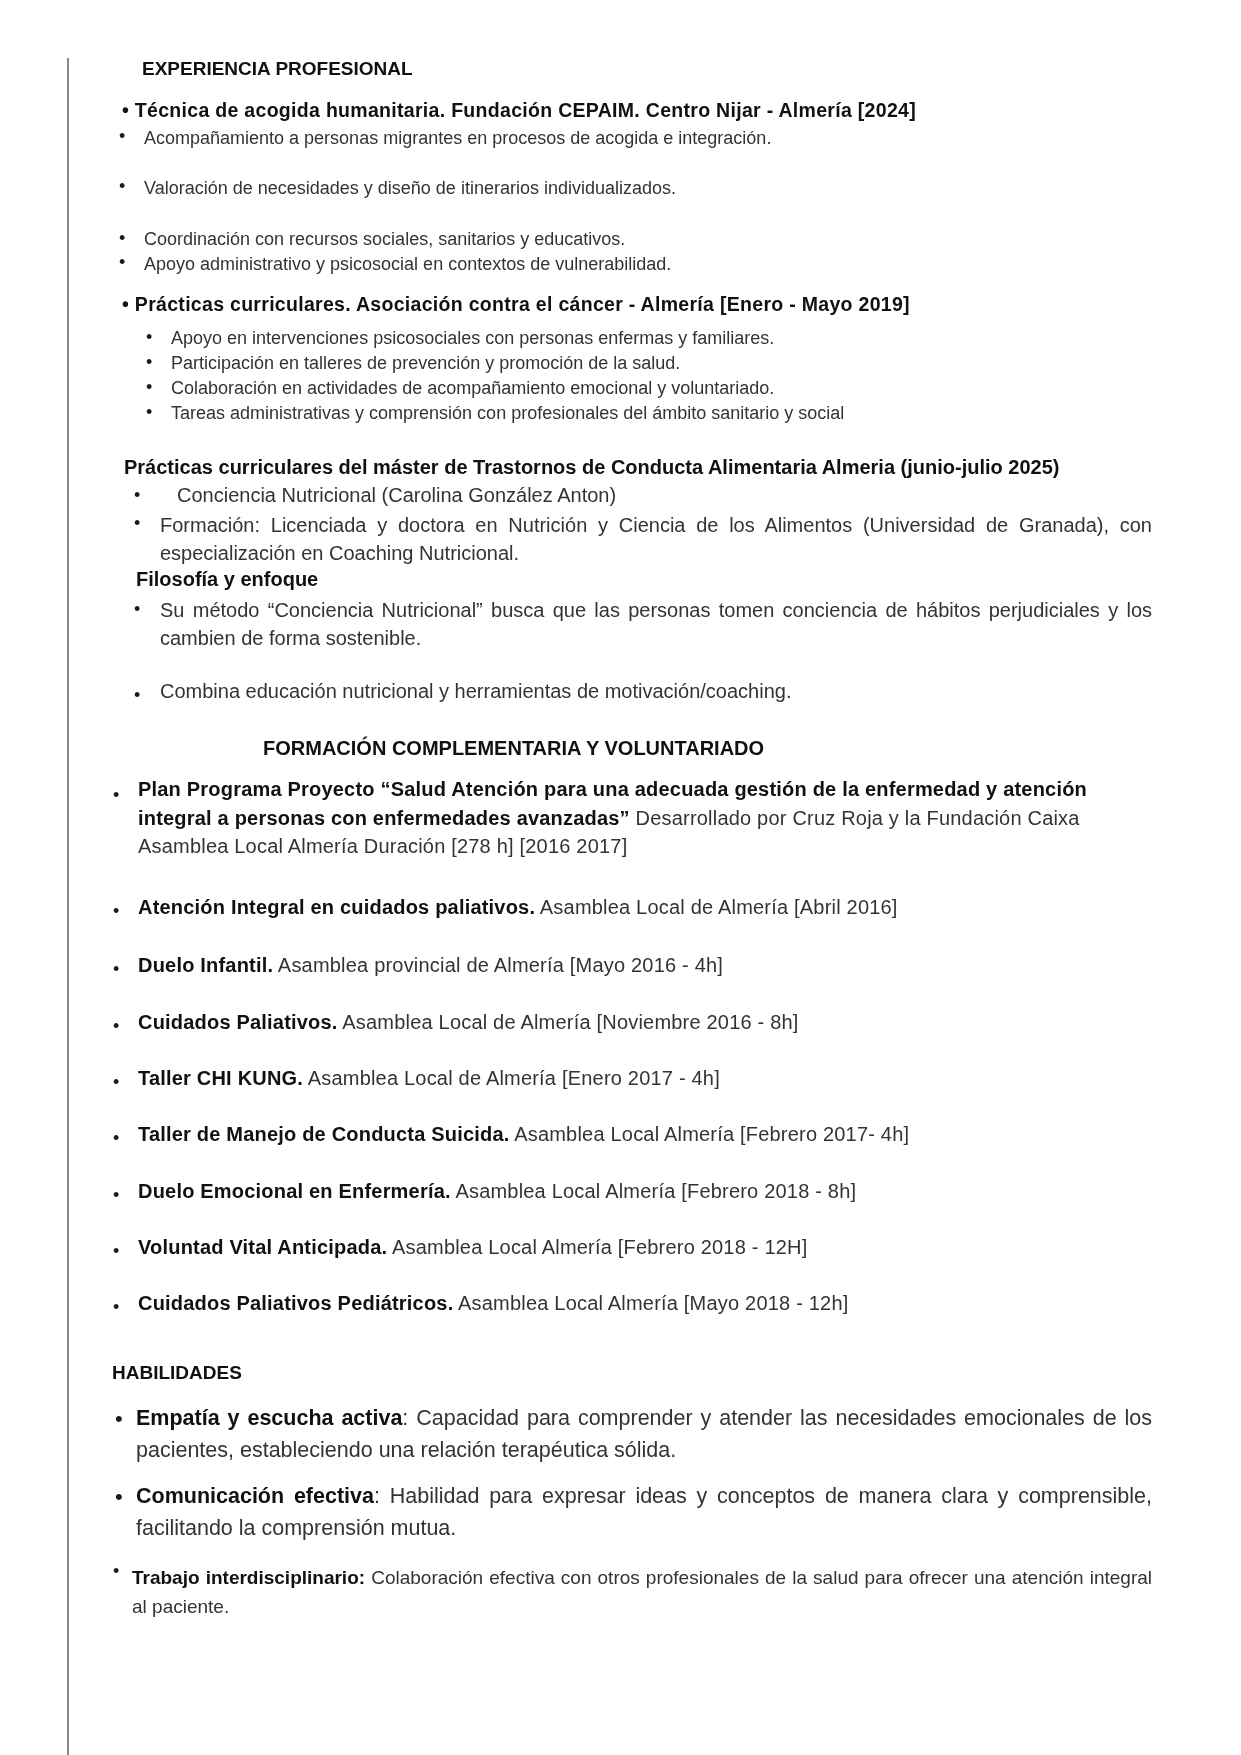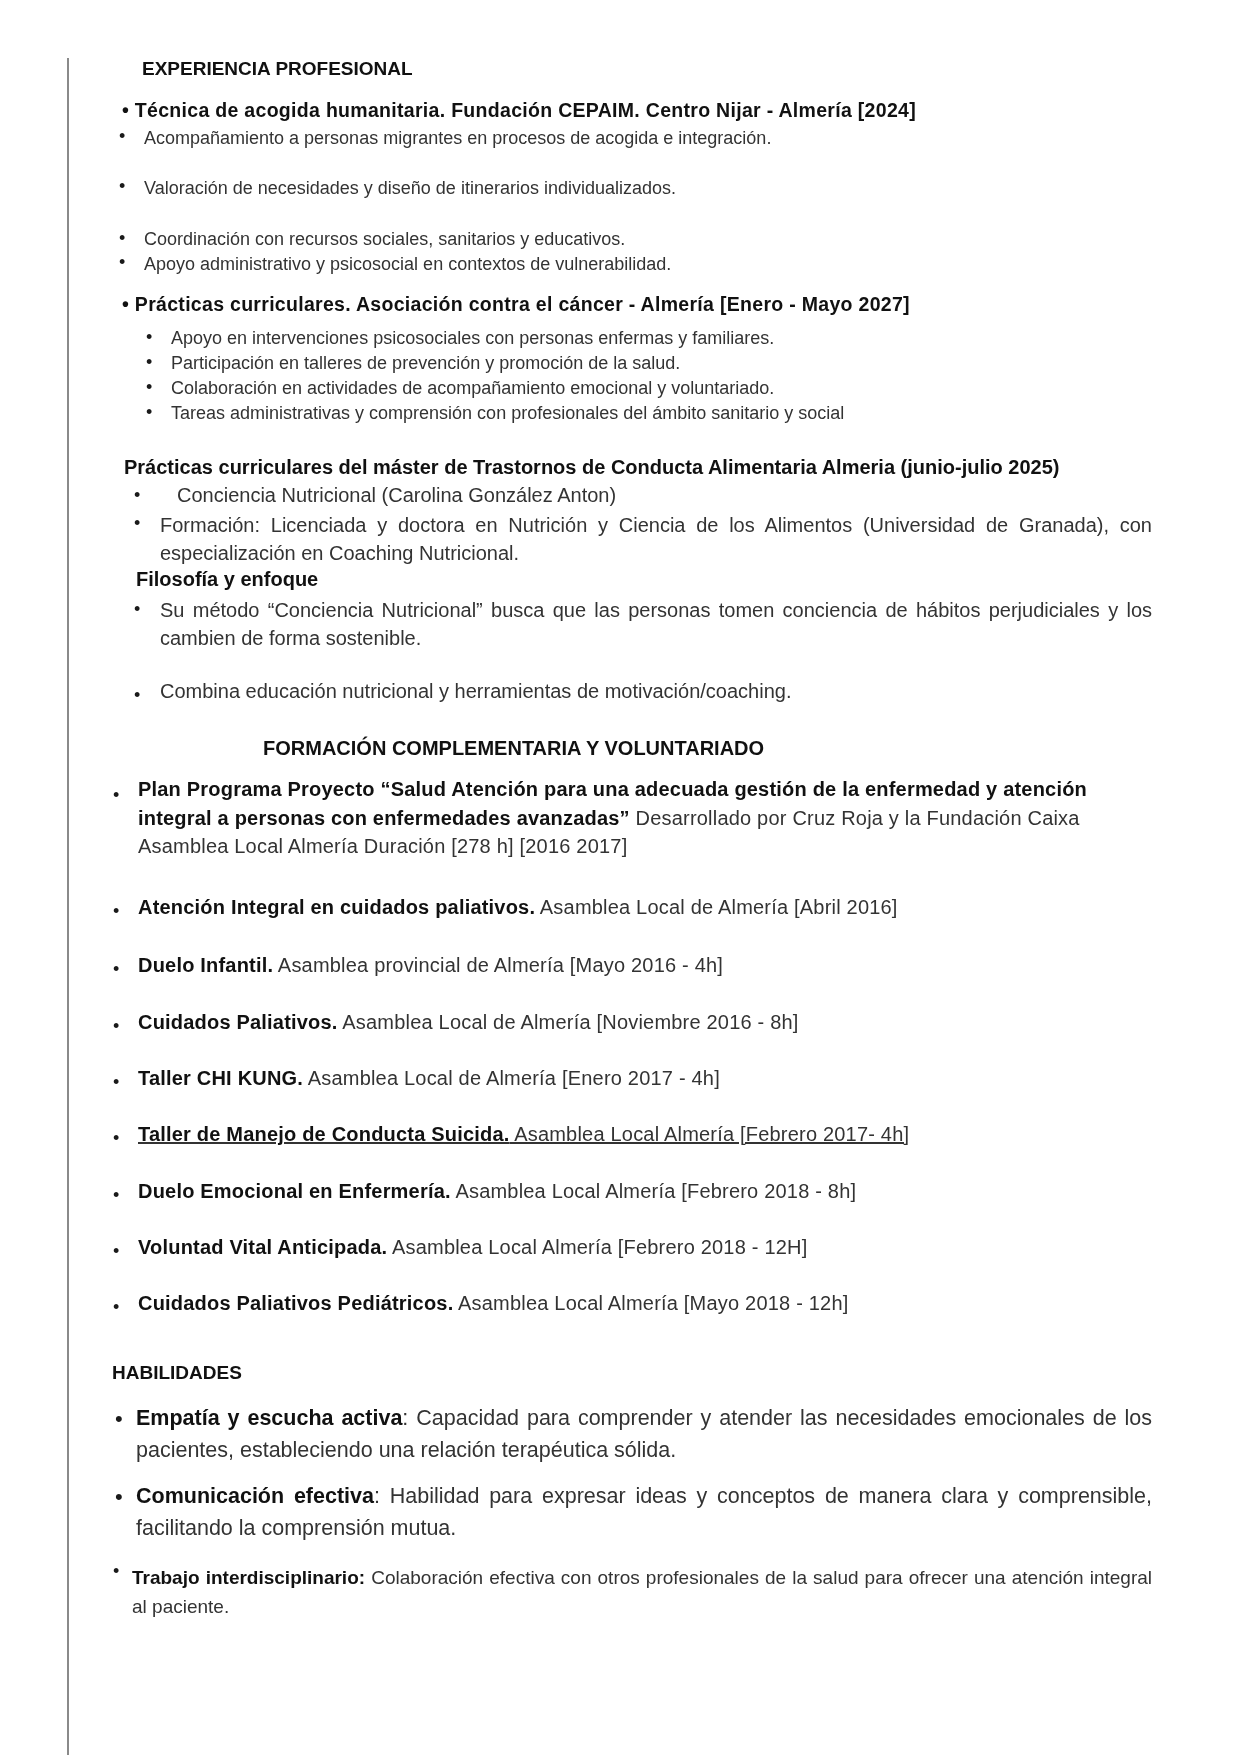--- a/index.html
+++ b/index.html
@@ -27,21 +27,21 @@
 <div class="row b s2" style="left:122px; top:99px; letter-spacing:0.3px;">• <span>Técnica de acogida humanitaria. Fundación CEPAIM. Centro Nijar -  Almería [2024]</span></div>
 <div class="bul" style="left:119px; top:127px;">•</div>
 <div class="row s1 t-light" style="left:144px; top:128px;">Acompañamiento a personas migrantes en procesos de acogida e integración.</div>
 <div class="bul" style="left:119px; top:177px;">•</div>
 <div class="row s1 t-light" style="left:144px; top:178px;">Valoración de necesidades y diseño de itinerarios individualizados.</div>
 <div class="bul" style="left:119px; top:229px;">•</div>
 <div class="row s1 t-light" style="left:144px; top:229px;">Coordinación con recursos sociales, sanitarios y educativos.</div>
 <div class="bul" style="left:119px; top:253px;">•</div>
 <div class="row s1 t-light" style="left:144px; top:254px;">Apoyo administrativo y psicosocial en contextos de vulnerabilidad.</div>
 
-<div class="row b s2" style="left:122px; top:293px; letter-spacing:0.3px;">• <span>Prácticas curriculares. Asociación contra el cáncer - Almería [Enero - Mayo 2027]</span></div>
+<div class="row b s2" style="left:122px; top:293px; letter-spacing:0.3px;">• <span>Prácticas curriculares. Asociación contra el cáncer - Almería [Enero - Mayo 2019]</span></div>
 <div class="bul" style="left:146px; top:328px;">•</div>
 <div class="row s1 t-light" style="left:171px; top:328px;">Apoyo en intervenciones psicosociales con personas enfermas y familiares.</div>
 <div class="bul" style="left:146px; top:353px;">•</div>
 <div class="row s1 t-light" style="left:171px; top:353px;">Participación en talleres de prevención y promoción de la salud.</div>
 <div class="bul" style="left:146px; top:378px;">•</div>
 <div class="row s1 t-light" style="left:171px; top:378px;">Colaboración en actividades de acompañamiento emocional y voluntariado.</div>
 <div class="bul" style="left:146px; top:403px;">•</div>
 <div class="row s1 t-light" style="left:171px; top:403px;">Tareas administrativas y comprensión con profesionales del ámbito sanitario y social</div>
 
 <div class="row b s3" style="left:124px; top:456px;">Prácticas curriculares del máster de Trastornos de Conducta Alimentaria Almeria (junio-julio 2025)</div>
@@ -67,21 +67,21 @@
 <div class="bul" style="left:113px; top:960px;">•</div>
 <div class="row s3 t-light" style="left:138px; top:954px; letter-spacing:0.2px;"><span class="b">Duelo Infantil.</span><span> Asamblea provincial de Almería  [Mayo 2016 -  4h]</span></div>
 
 <div class="bul" style="left:113px; top:1017px;">•</div>
 <div class="row s3 t-light" style="left:138px; top:1011px; letter-spacing:0.2px;"><span class="b">Cuidados  Paliativos.</span><span> Asamblea Local de Almería  [Noviembre 2016 - 8h]</span></div>
 
 <div class="bul" style="left:113px; top:1073px;">•</div>
 <div class="row s3 t-light" style="left:138px; top:1067px; letter-spacing:0.2px;"><span class="b">Taller CHI KUNG.</span><span> Asamblea Local de Almería [Enero 2017 - 4h]</span></div>
 
 <div class="bul" style="left:113px; top:1129px;">•</div>
-<div class="row s3 t-light" style="left:138px; top:1123px; letter-spacing:0.2px;text-decoration:underline;"><span class="b">Taller de Manejo de Conducta Suicida.</span><span> Asamblea Local Almería  [Febrero 2017- 4h]</span></div>
+<div class="row s3 t-light" style="left:138px; top:1123px; letter-spacing:0.2px;"><span class="b">Taller de Manejo de Conducta Suicida.</span><span> Asamblea Local Almería  [Febrero 2017- 4h]</span></div>
 
 <div class="bul" style="left:113px; top:1186px;">•</div>
 <div class="row s3 t-light" style="left:138px; top:1180px; letter-spacing:0.2px;"><span class="b">Duelo Emocional en Enfermería.</span><span> Asamblea Local Almería [Febrero 2018 - 8h]</span></div>
 
 <div class="bul" style="left:113px; top:1242px;">•</div>
 <div class="row s3 t-light" style="left:138px; top:1236px; letter-spacing:0.2px;"><span class="b">Voluntad Vital Anticipada.</span><span> Asamblea Local Almería [Febrero 2018 - 12H]</span></div>
 
 <div class="bul" style="left:113px; top:1298px;">•</div>
 <div class="row s3 t-light" style="left:138px; top:1292px; letter-spacing:0.2px;"><span class="b">Cuidados  Paliativos Pediátricos.</span><span> Asamblea Local Almería [Mayo 2018 - 12h]</span></div>
 

